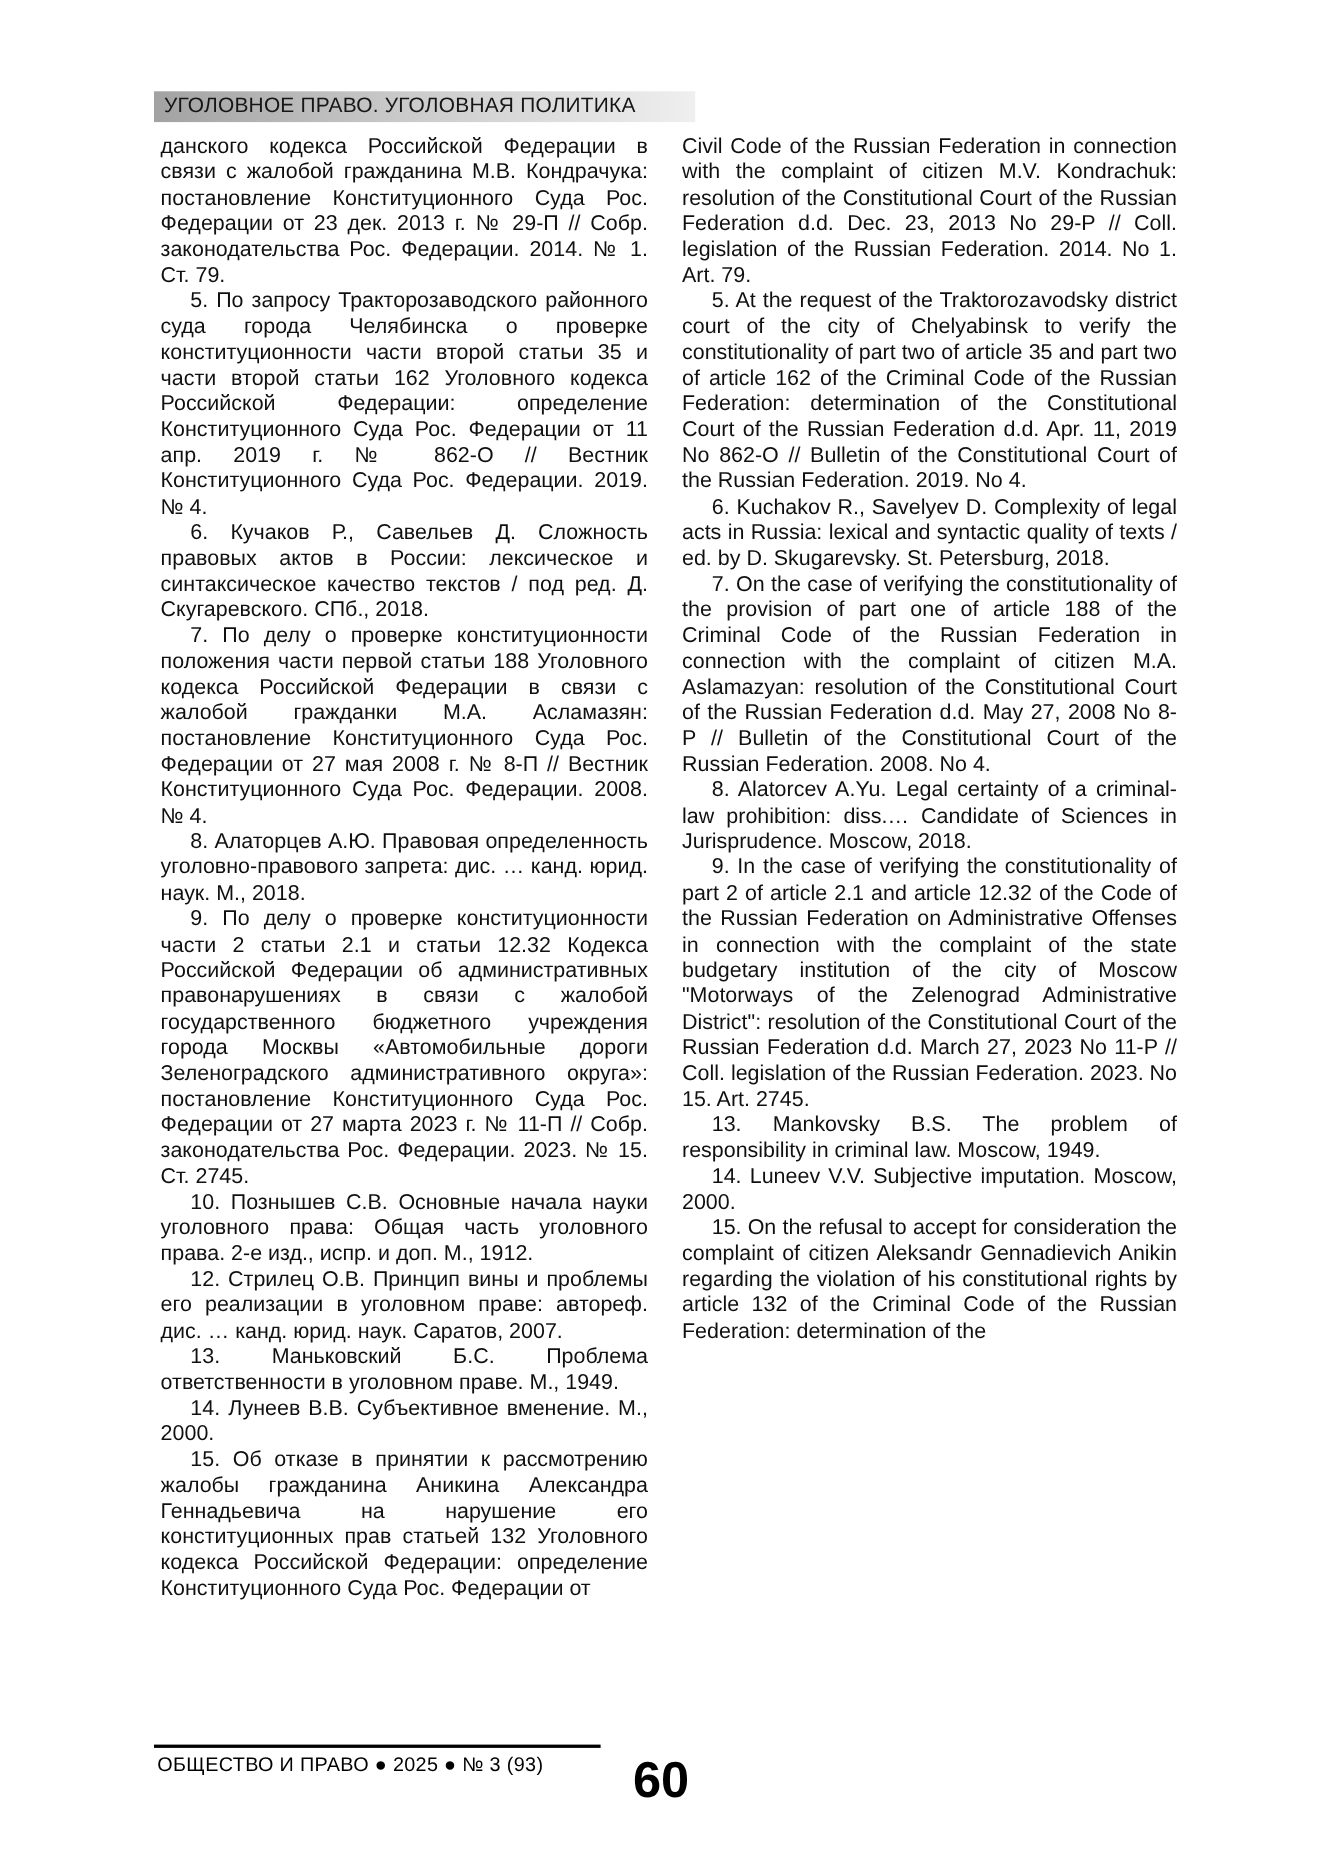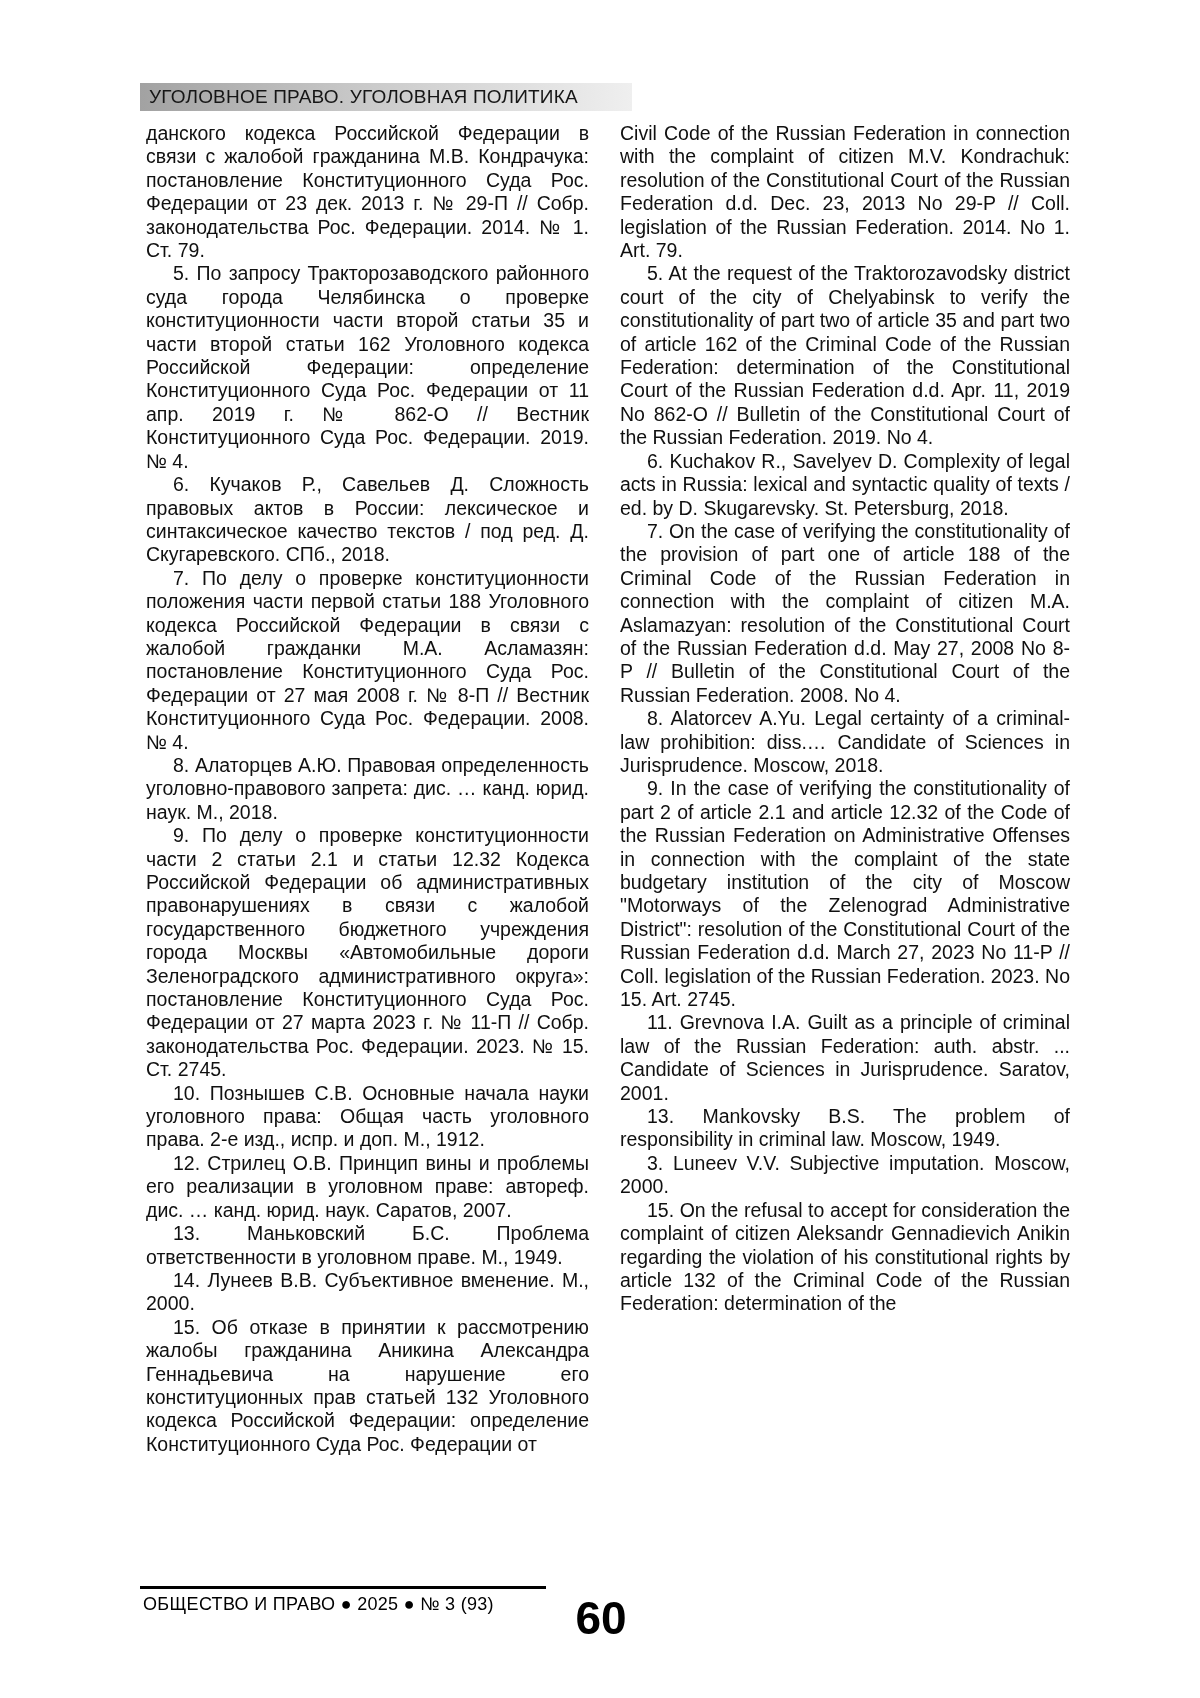--- a/index.html
+++ b/index.html
@@ -104,23 +104,22 @@
       <p>14. Лунеев В.В. Субъективное вменение. М., 2000.</p>
       <p>15. Об отказе в принятии к рассмотрению жалобы гражданина Аникина Александра Геннадьевича на нарушение его конституционных прав статьей 132 Уголовного кодекса Российской Федерации: определение Конституционного Суда Рос. Федерации от</p>
     </div>
     <div class="col en" lang="en">
       <p class="cont">Civil Code of the Russian Federation in connection with the complaint of citizen M.V. Kondrachuk: resolution of the Constitutional Court of the Russian Federation d.d. Dec. 23, 2013 No 29-P // Coll. legislation of the Russian Federation. 2014. No 1. Art. 79.</p>
       <p>5. At the request of the Traktorozavodsky district court of the city of Chelyabinsk to verify the constitutionality of part two of article 35 and part two of article 162 of the Criminal Code of the Russian Federation: determination of the Constitutional Court of the Russian Federation d.d. Apr. 11, 2019 No 862-O // Bulletin of the Constitutional Court of the Russian Federation. 2019. No 4.</p>
       <p>6. Kuchakov R., Savelyev D. Complexity of legal acts in Russia: lexical and syntactic quality of texts / ed. by D. Skugarevsky. St. Petersburg, 2018.</p>
       <p>7. On the case of verifying the constitutionality of the provision of part one of article 188 of the Criminal Code of the Russian Federation in connection with the complaint of citizen M.A. Aslamazyan: resolution of the Constitutional Court of the Russian Federation d.d. May 27, 2008 No 8-P // Bulletin of the Constitutional Court of the Russian Federation. 2008. No 4.</p>
       <p>8. Alatorcev A.Yu. Legal certainty of a criminal-law prohibition: diss.… Candidate of Sciences in Jurisprudence. Moscow, 2018.</p>
       <p>9. In the case of verifying the constitutionality of part 2 of article 2.1 and article 12.32 of the Code of the Russian Federation on Administrative Offenses in connection with the complaint of the state budgetary institution of the city of Moscow "Motorways of the Zelenograd Administrative District": resolution of the Constitutional Court of the Russian Federation d.d. March 27, 2023 No 11-P // Coll. legislation of the Russian Federation. 2023. No 15. Art. 2745.</p>
-      <p>11. Grevnova I.A. Guilt as a principle of criminal law of the Russian Federation: auth. abstr. ... Candidate of Sciences in Jurisprudence. Saratov, 2001.</p>
       <p>13. Mankovsky B.S. The problem of responsibility in criminal law. Moscow, 1949.</p>
-      <p>3. Luneev V.V. Subjective imputation. Moscow, 2000.</p>
+      <p>14. Luneev V.V. Subjective imputation. Moscow, 2000.</p>
       <p>15. On the refusal to accept for consideration the complaint of citizen Aleksandr Gennadievich Anikin regarding the violation of his constitutional rights by article 132 of the Criminal Code of the Russian Federation: determination of the</p>
     </div>
   </div>
 
   <div class="page-number">60</div>
   <div class="footer-rule"></div>
   <div class="footer-journal">ОБЩЕСТВО И ПРАВО ● 2025 ● № 3 (93)</div>
 
 </div>
 

